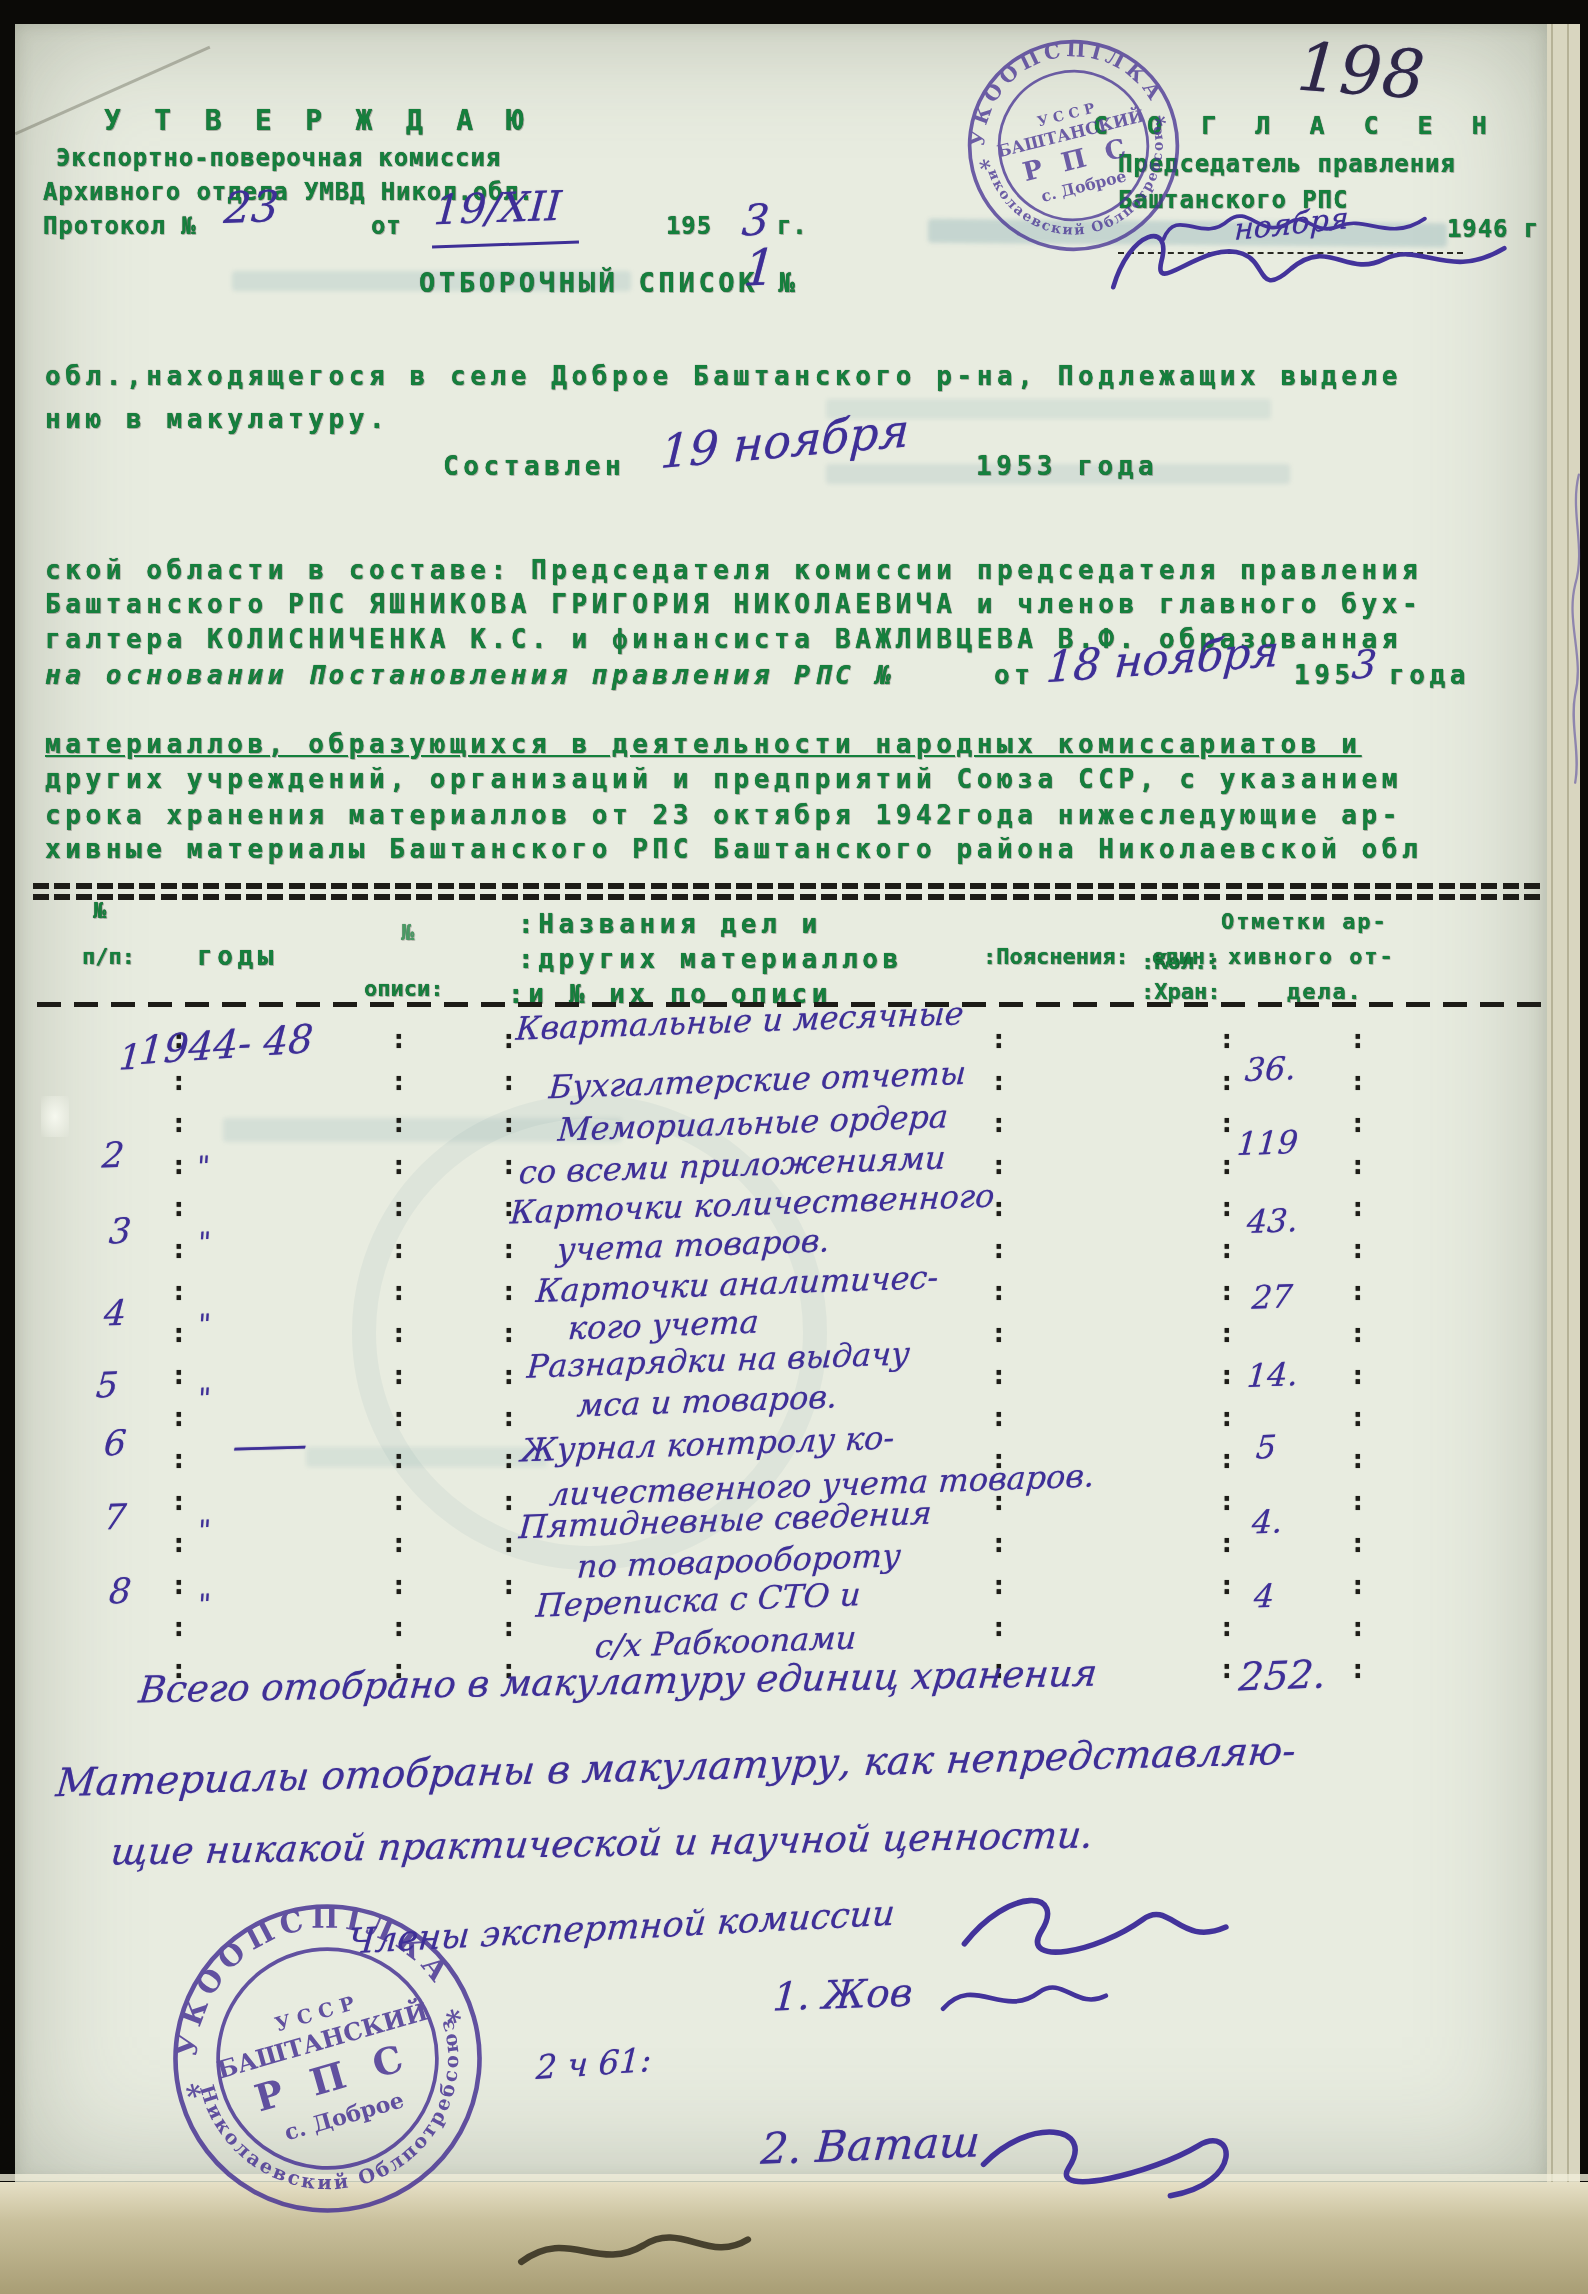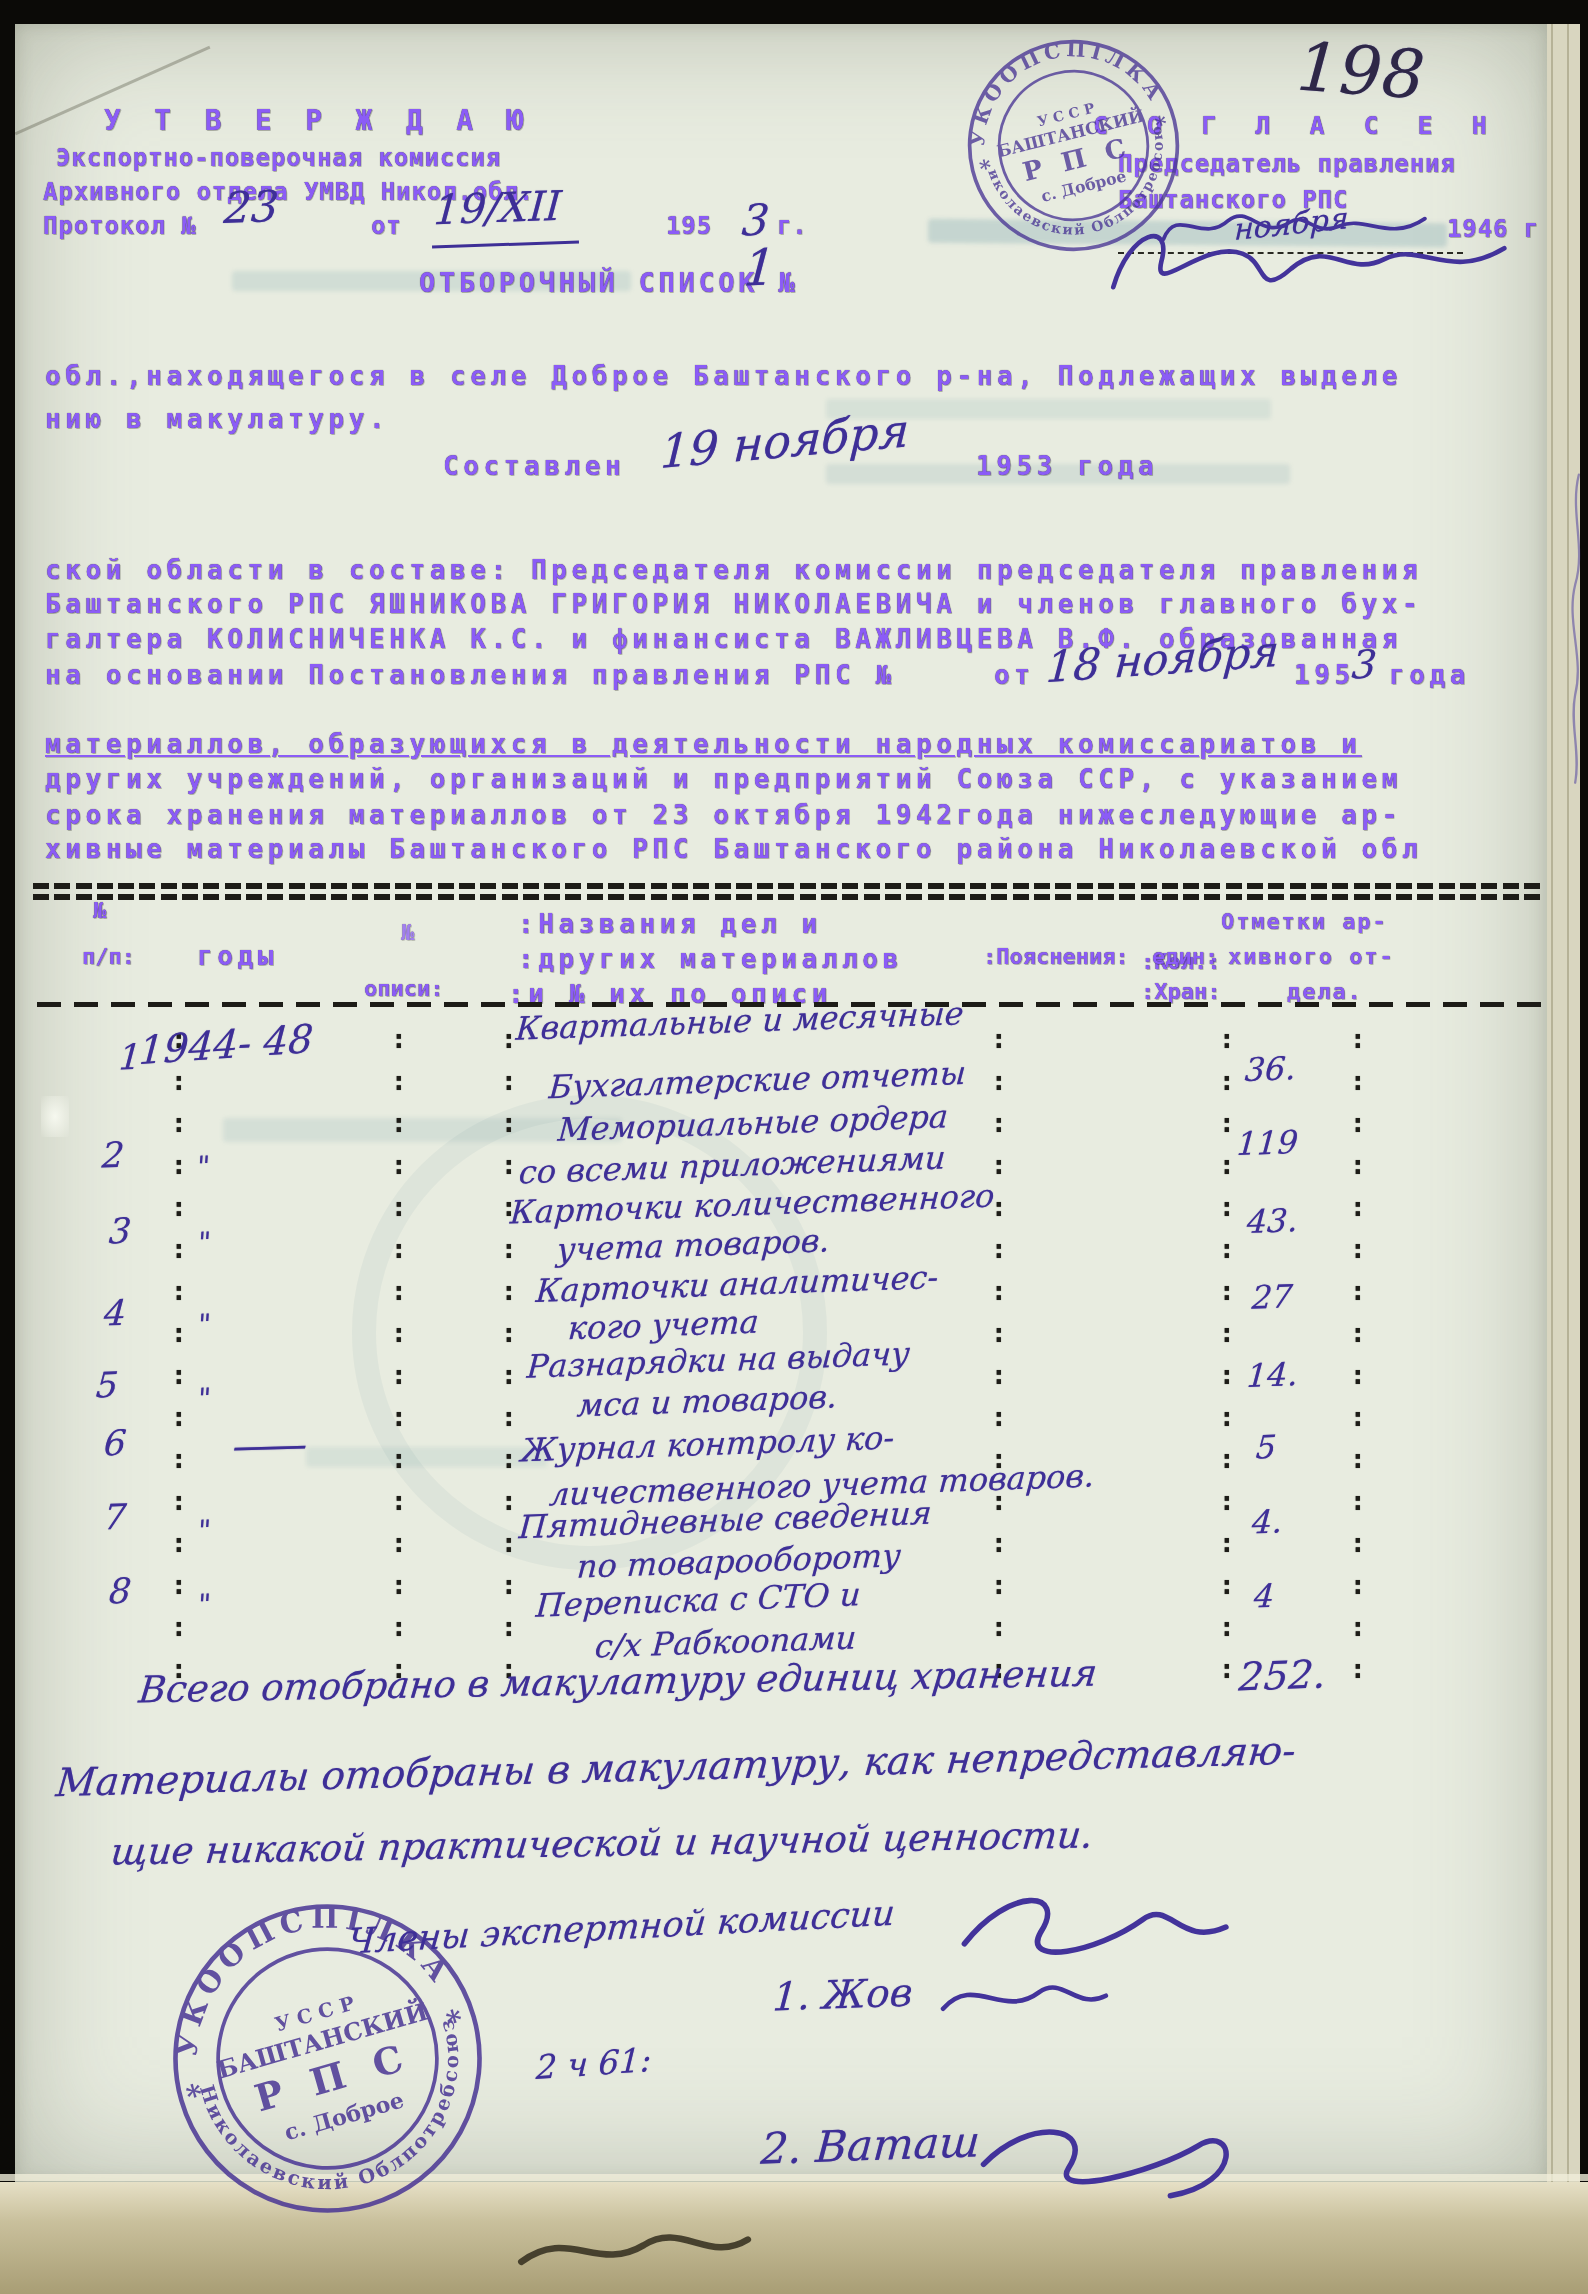--- a/index.html
+++ b/index.html
@@ -7,21 +7,21 @@
         font-family:"DejaVu Sans Mono",monospace;}
   .abs{position:absolute;}
   .paper{left:15px;top:24px;width:1532px;height:2158px;background:#e8ece0;
          box-shadow:inset 0 0 121px rgba(100,105,85,.38), inset 0 0 16.7px rgba(90,95,75,.25);}
   .edge{left:1547px;top:24px;width:33px;height:2158px;background:#d9d6c0;}
   .edge .vline{position:absolute;top:0;width:1.9px;height:100%;background:#b6b297;}
   .bstrip{left:0;top:2182px;width:1589px;height:113px;
           background:linear-gradient(#e6e0c6,#c9c09c 35%,#a89d74);}
   .bhl{left:0;top:2174px;width:1589px;height:7.4px;background:#f0edda;opacity:.8;}
   
-  .t{position:absolute;font-family:"DejaVu Sans Mono",monospace;font-weight:bold;color:#8b5cf6;
+  .t{position:absolute;font-family:"DejaVu Sans Mono",monospace;font-weight:bold;color:#15803d;
      white-space:pre;font-size:26px;letter-spacing:4.6px;
      text-shadow:0 0 0.9px rgba(30,30,24,.85),0.9px 0.9px 0 rgba(30,30,24,.25);}
   .tc{font-size:24px;letter-spacing:0.9px;}
   .ts{font-size:22px;letter-spacing:0px;}
   
   .hw{position:absolute;font-family:"DejaVu Serif",serif;font-style:italic;color:#3e2f97;
       white-space:pre;transform:rotate(-2deg) skewX(-6deg);
       text-shadow:0 0 0.9px rgba(62,47,151,.6);}
   .dbl{position:absolute;height:5.6px;
        background:repeating-linear-gradient(90deg,#1d1c17 0 16px,rgba(0,0,0,0) 16px 21.3px);}
@@ -108,21 +108,21 @@
 
   <div class="t" style="left:45px;top:361px;">обл.,находящегося в селе Доброе Баштанского р-на, Подлежащих выделе</div>
   <div class="t" style="left:45px;top:404px;">нию в макулатуру.</div>
   <div class="t" style="left:443px;top:451px;">Составлен</div>
   <div class="hw" style="left:660px;top:414px;font-size:46px;transform:rotate(-5deg) skewX(-8deg);">19 ноября</div>
   <div class="t" style="left:976px;top:451px;">1953 года</div>
 
   <div class="t" style="left:45px;top:555px;">ской области в составе: Председателя комиссии председателя правления</div>
   <div class="t" style="left:45px;top:589px;">Баштанского РПС ЯШНИКОВА ГРИГОРИЯ НИКОЛАЕВИЧА и членов главного бух-</div>
   <div class="t" style="left:45px;top:624px;">галтера КОЛИСНИЧЕНКА К.С. и финансиста ВАЖЛИВЦЕВА В.Ф. образованная</div>
-  <div class="t" style="left:45px;top:660px;">на основании Постановления правления РПС №</div>
+  <div class="t" style="left:45px;top:660px;font-style:italic;">на основании Постановления правления РПС №</div>
   <div class="t" style="left:994px;top:660px;">от</div>
   <div class="hw" style="left:1046px;top:634px;font-size:43px;transform:rotate(-4deg) skewX(-8deg);">18 ноября</div>
   <div class="t" style="left:1294px;top:660px;">195</div>
   <div class="hw" style="left:1352px;top:642px;font-size:39px;">3</div>
   <div class="t" style="left:1389px;top:660px;">года</div>
   <div class="t" style="left:45px;top:729px;text-decoration:underline;">материаллов, образующихся в деятельности народных комиссариатов и</div>
   <div class="t" style="left:45px;top:764px;">других учреждений, организаций и предприятий Союза ССР, с указанием</div>
   <div class="t" style="left:45px;top:800px;">срока хранения материаллов от 23 октября 1942года нижеследующие ар-</div>
   <div class="t" style="left:45px;top:834px;">хивные материалы Баштанского РПС Баштанского района Николаевской обл</div>
 

